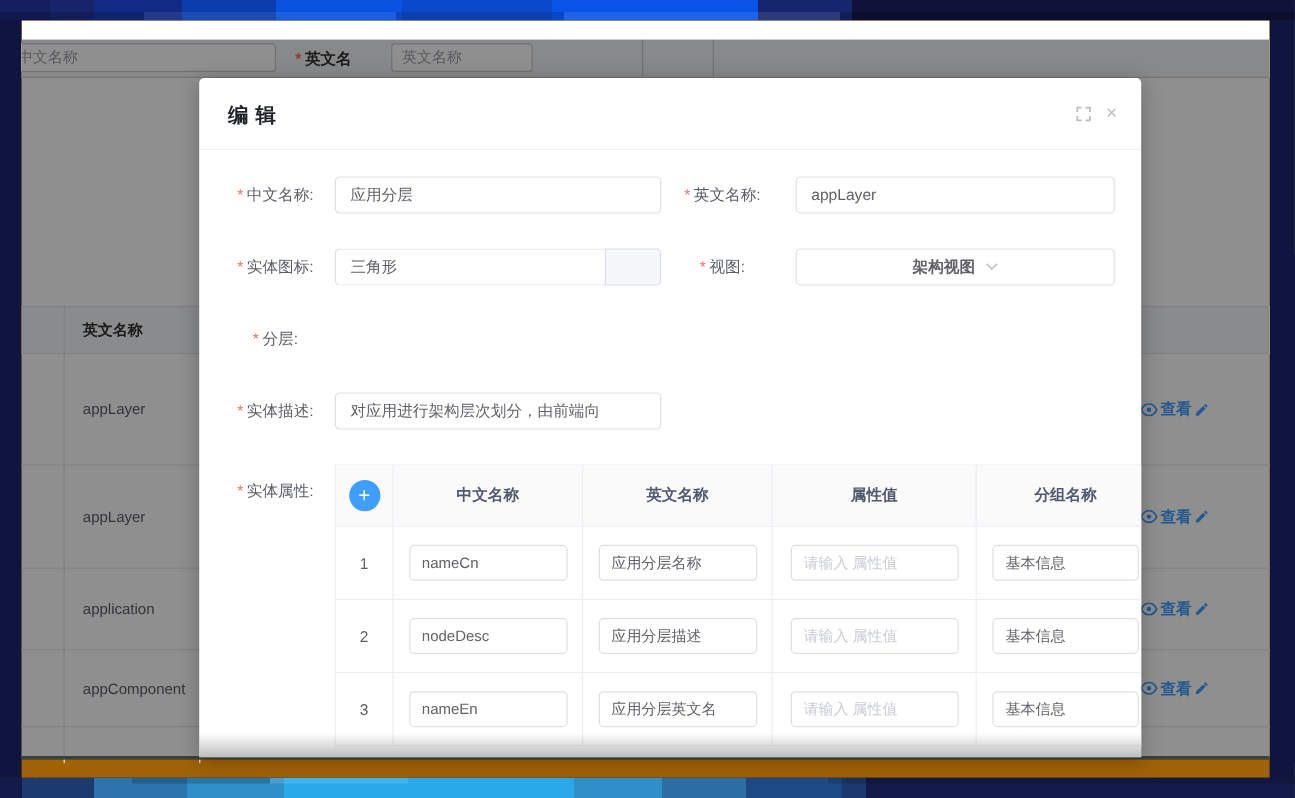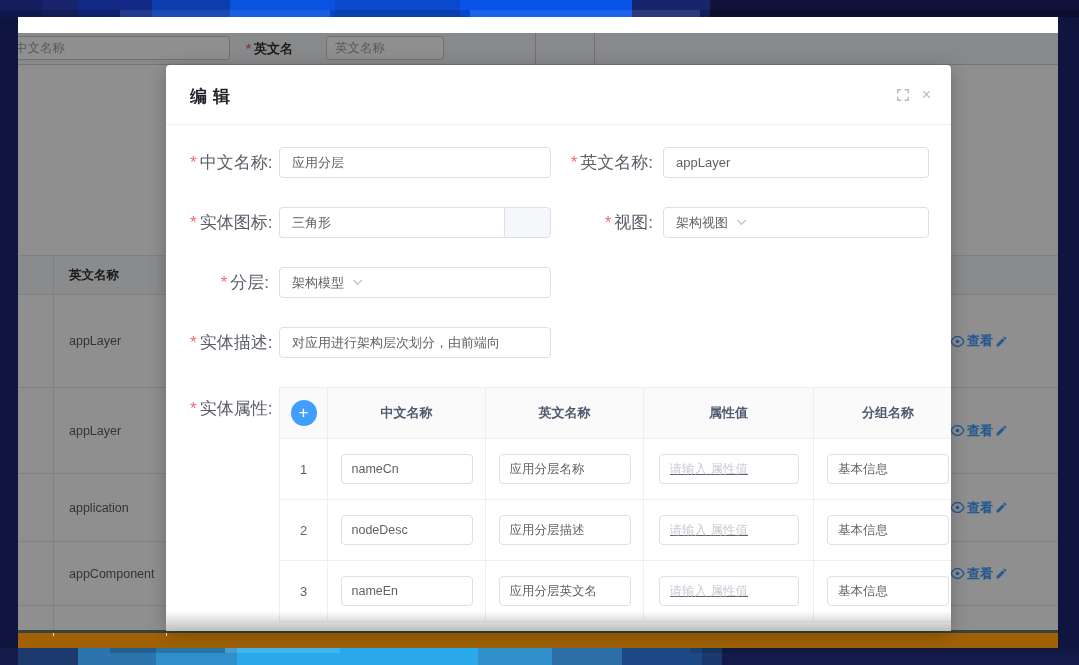--- a/index.html
+++ b/index.html
@@ -90,30 +90,30 @@
     box-shadow:0 4px 18px rgba(0,0,0,.25);overflow:hidden;
   }
   .modal-header{position:relative;height:59px;border-bottom:1px solid #efefef;}
   .modal-title{position:absolute;left:24px;top:20px;font-size:17px;font-weight:700;color:#1f2329;letter-spacing:6px;}
   .modal-header-icons{position:absolute;right:20px;top:22px;display:flex;gap:12px;align-items:center;color:#b9bcc2;}
   .mh-icon{cursor:pointer;display:inline-flex;align-items:center;font-size:16px;line-height:1;}
 
   .modal-body{padding:22px 0 0 24px;}
   .m-row{display:flex;margin-bottom:29px;}
   .m-field{display:flex;}
-  .m-lbl{width:79px;flex:none;text-align:right;font-size:17px;color:#5a5e66;line-height:31px;padding-right:10px;white-space:nowrap;}
+  .m-lbl{width:79px;flex:none;text-align:center;font-size:13px;color:#5a5e66;line-height:31px;padding-right:10px;white-space:nowrap;}
   .m-field.right .m-lbl{width:102px;}
   .star{color:#f56c6c;margin-right:3px;}
   .m-input,.m-select{
     height:31px;border:1px solid #dcdfe6;border-radius:4px;background:#fff;
     font-size:13px;color:#606266;padding:0 12px;box-sizing:border-box;outline:none;
     font-family:"Liberation Sans","DejaVu Sans",sans-serif;
   }
   .w272{width:272px;}.w266{width:266px;}
-  .m-select{display:flex;align-items:center;justify-content:flex-start;cursor:pointer;}
+  .m-select{display:flex;align-items:center;justify-content:center;cursor:pointer;font-weight:bold;}
   .chev{color:#c0c4cc;flex:none;margin-left:8px;}
   .icon-input{position:relative;display:flex;width:272px;}
   .icon-input .m-input{width:225px;border-radius:4px 0 0 4px;border-right:none;}
   .icon-suffix{width:47px;height:31px;background:#f5f7fa;border:1px solid #dcdfe6;border-radius:0 4px 4px 0;box-sizing:border-box;cursor:pointer;}
 
   .two-line-lbl{width:102px;flex:none;text-align:right;font-size:13px;color:#5a5e66;line-height:34px;padding-right:10px;}
   .two-line-lbl div{white-space:nowrap;}
   .root-ctrl{display:flex;align-items:center;height:34px;gap:9px;font-size:13px;}
   .root-off{color:#5a5e66;}
   .root-on{color:#409eff;}
@@ -133,21 +133,21 @@
   .at-val{width:170px;flex:none;}
   .at-grp{width:148px;flex:none;border-right:none;}
   .add-btn{width:26px;height:26px;border-radius:50%;background:#409eff;border:none;color:#fff;
     font-size:17px;line-height:24px;text-align:center;cursor:pointer;padding:0;}
   .at-input{
     height:30px;border:1px solid #dcdfe6;border-radius:4px;font-size:12.5px;color:#606266;
     padding:0 10px;box-sizing:border-box;outline:none;background:#fff;
     font-family:"Liberation Sans","DejaVu Sans",sans-serif;
   }
   .at-input::placeholder{color:#c8ccd4;}
-  .aw-cn{width:132px;}.aw-en{width:132px;}.aw-val{width:140px;text-decoration:underline;}.aw-grp{width:122px;}
+  .aw-cn{width:132px;}.aw-en{width:132px;}.aw-val{width:140px;}.aw-grp{width:122px;}
 
   .modal-fade{position:absolute;left:0;bottom:0;width:100%;height:20px;z-index:7;
     background:linear-gradient(rgba(150,150,150,0),rgba(135,135,135,.55));}
 </style>
 </head>
 <body>
 
 <div class="desktop">
   <div class="band-top"></div>
   <div class="bg-diagonal"></div>
@@ -289,26 +289,20 @@
               <svg class="chev" width="11" height="7" viewBox="0 0 12 8" fill="none" stroke="currentColor" stroke-width="1.6">
                   <path d="M1 1l5 5 5-5"></path>
                 </svg>
             </div>
           </div>
         </div>
 
         <div class="m-row">
           <div class="m-field left">
             <div class="m-lbl"><span class="star">*</span><span>分层:</span></div>
-            <div class="m-select w272">
-              <span>架构模型</span>
-              <svg class="chev" width="11" height="7" viewBox="0 0 12 8" fill="none" stroke="currentColor" stroke-width="1.6">
-                  <path d="M1 1l5 5 5-5"></path>
-                </svg>
-            </div>
           </div>
         </div>
 
         <div class="m-row">
           <div class="m-field left">
             <div class="m-lbl"><span class="star">*</span><span>实体描述:</span></div>
             <input class="m-input w272" value="对应用进行架构层次划分，由前端向" style="">
           </div>
         </div>
 

